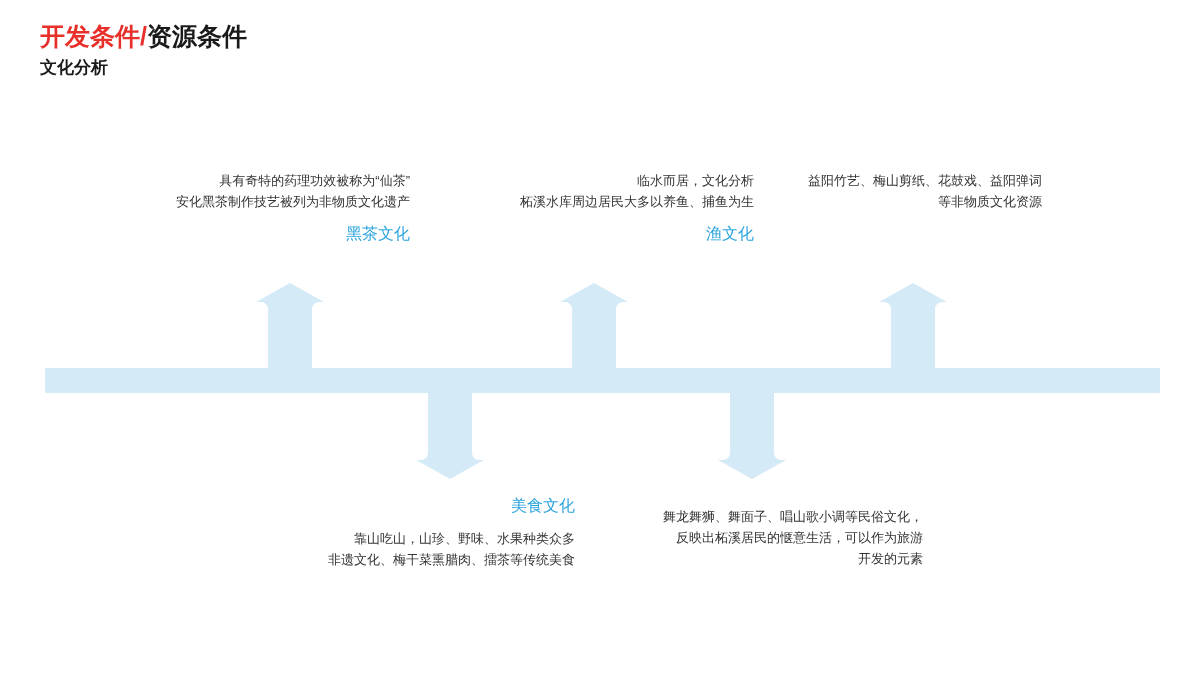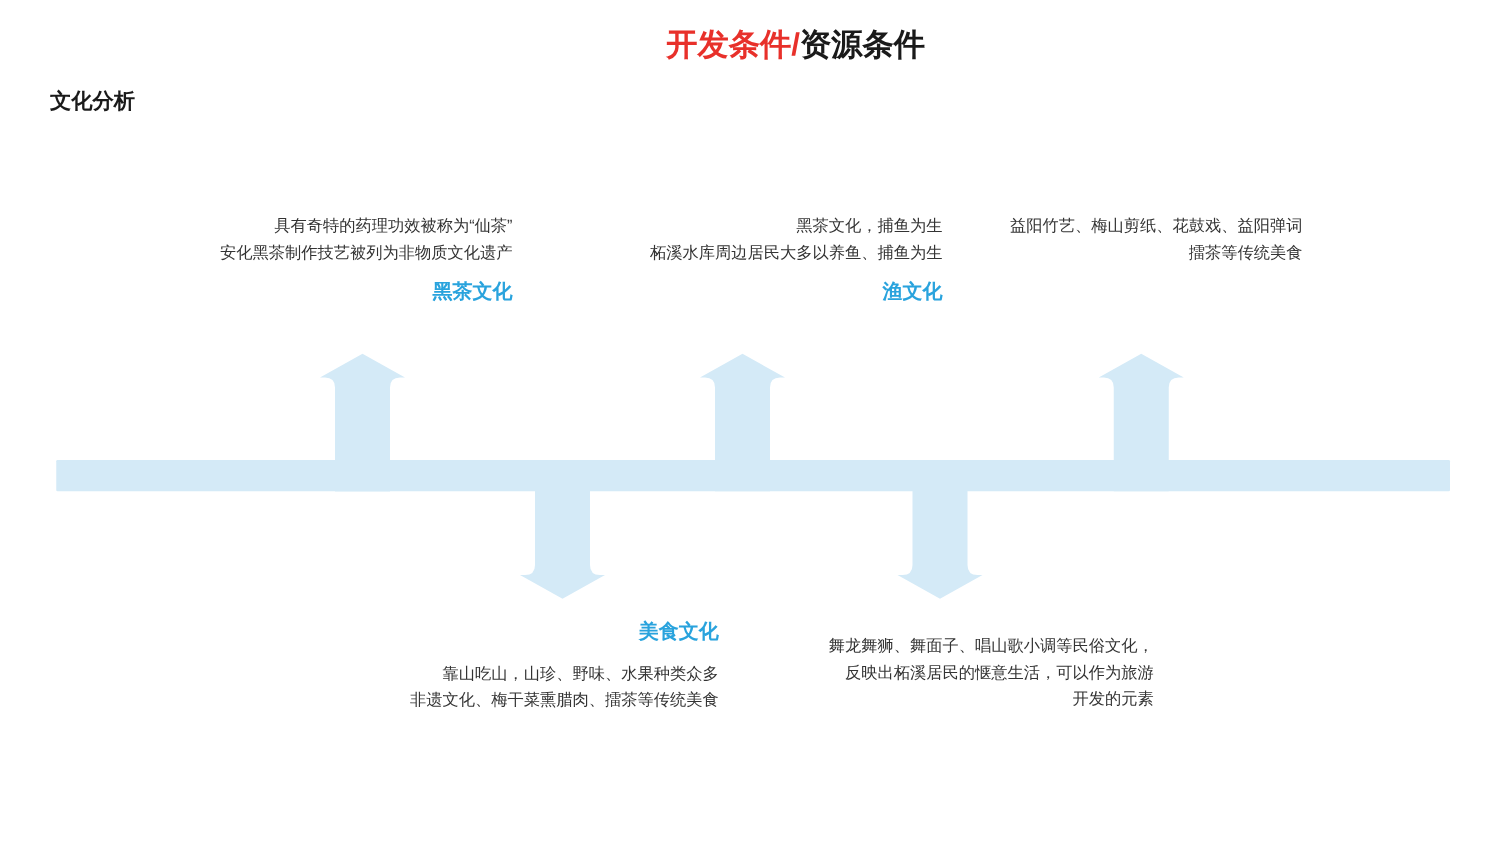--- a/index.html
+++ b/index.html
@@ -21,28 +21,27 @@
     left: 40px;
     top: 20px;
     width: 700px;
   }
   #title-line {
     font-size: 25px;
     font-weight: bold;
     line-height: 32px;
     white-space: nowrap;
     letter-spacing: 0px;
-    text-align: right;
   }
   #title-primary { color: #e8302a; }
   #title-sep     { color: #e8302a; }
   #title-secondary { color: #1a1a1a; }
 
   #subtitle {
-    margin-top: 18px;
+    margin-top: 5px;
     font-size: 17px;
     font-weight: bold;
     color: #1a1a1a;
     line-height: 22px;
   }
 
   
   #diagram {
     position: absolute;
     left: 0;
@@ -59,21 +58,21 @@
   }
   .node-body {
     font-size: 13px;
     line-height: 21px;
     color: #333333;
     white-space: nowrap;
   }
   .node-body .ln { display: block; }
   .node-title {
     font-size: 16px;
-    font-weight: bold;
+    font-weight: normal;
     color: #29a3dd;
     line-height: 22px;
     white-space: nowrap;
   }
 
   
   .node-top .node-title { margin-top: 11px; }
   
   .node-bottom .node-body { margin-top: 11px; }
 
@@ -155,30 +154,30 @@
 <div class="node node-top" id="node-heicha">
   <div class="node-body">
     <span class="ln">具有奇特的药理功效被称为“仙茶”</span>
     <span class="ln">安化黑茶制作技艺被列为非物质文化遗产</span>
   </div>
   <div class="node-title">黑茶文化</div>
 </div>
 
 <div class="node node-top" id="node-yu">
   <div class="node-body">
-    <span class="ln">黑茶文化，捕鱼为生</span>
+    <span class="ln">临水而居，文化分析</span>
     <span class="ln">柘溪水库周边居民大多以养鱼、捕鱼为生</span>
   </div>
   <div class="node-title">渔文化</div>
 </div>
 
 <div class="node node-top" id="node-feiyi">
   <div class="node-body">
     <span class="ln">益阳竹艺、梅山剪纸、花鼓戏、益阳弹词</span>
-    <span class="ln">擂茶等传统美食</span>
+    <span class="ln">等非物质文化资源</span>
   </div>
 </div>
 
 <div class="node node-bottom" id="node-meishi">
   <div class="node-title">美食文化</div>
   <div class="node-body">
     <span class="ln">靠山吃山，山珍、野味、水果种类众多</span>
     <span class="ln">非遗文化、梅干菜熏腊肉、擂茶等传统美食</span>
   </div>
 </div>

